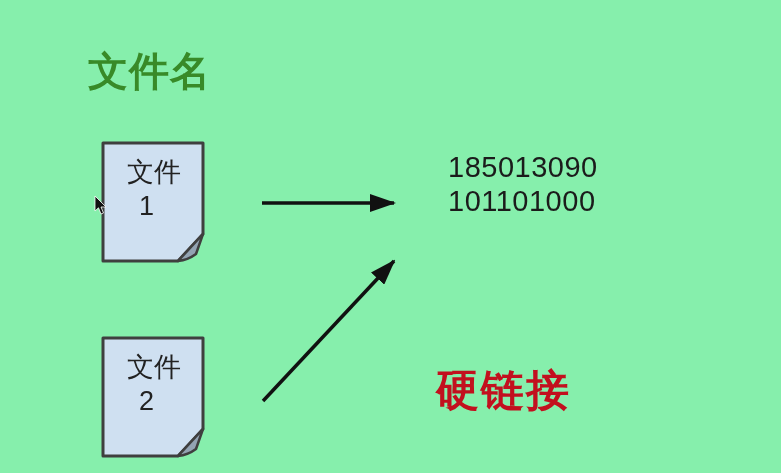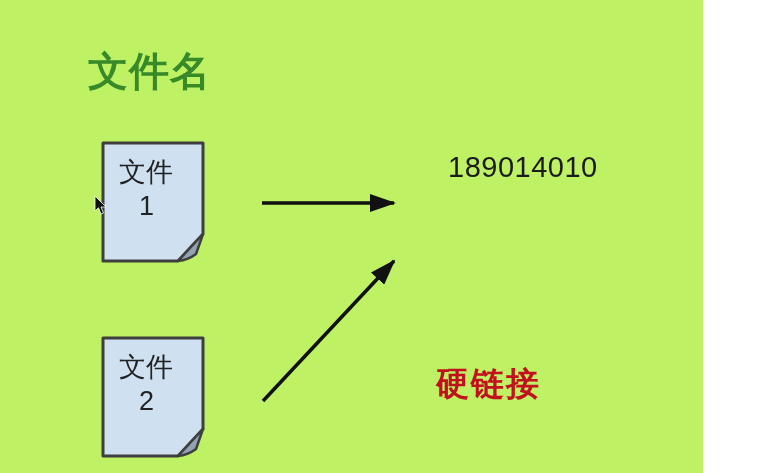--- a/index.html
+++ b/index.html
@@ -3,23 +3,23 @@
 <meta charset="utf-8">
 <style>
   html, body {
     margin: 0;
     padding: 0;
     background: #ffffff;
     font-family: "Liberation Sans", "DejaVu Sans", sans-serif;
   }
   .canvas {
     position: relative;
-    width: 703px;
+    width: 781px;
     height: 473px;
-    background: #bef264;
+    background: #86efac;
     overflow: hidden;
   }
   .hdr {
     position: absolute;
     color: #388A28;
     font-weight: bold;
     white-space: nowrap;
   }
   .hdr-filename {
     left: 88px;
@@ -35,21 +35,21 @@
   .file-icon {
     position: absolute;
     width: 104px;
     height: 122px;
   }
   .file-icon-1 { left: 101px; top: 141px; }
   .file-icon-2 { left: 101px; top: 336px; }
   .file-icon svg { display: block; }
   .file-label {
     position: absolute;
-    left: 18px;
+    left: 26px;
     top: 14px;
     font-size: 27px;
     line-height: 34px;
     color: #222222;
     white-space: pre-line;
     text-align: center;
   }
   .file-number {
     position: absolute;
     left: 38px;
@@ -69,21 +69,21 @@
     top: 150px;
     font-size: 29px;
     line-height: 34px;
     color: #1b1b1b;
     letter-spacing: 0.5px;
   }
   .caption-hardlink {
     position: absolute;
     left: 436px;
     top: 362px;
-    font-size: 33px;
+    font-size: 43px;
     font-weight: bold;
     color: #C2101E;
     letter-spacing: 2px;
   }
   .cursor {
     position: absolute;
     left: 94px;
     top: 196px;
   }
 </style>
@@ -117,21 +117,22 @@
     <defs>
       <marker id="ah" markerUnits="userSpaceOnUse" markerWidth="26" markerHeight="18" refX="24" refY="9" orient="auto">
         <path d="M0,0 L26,9 L0,18 Z" fill="#111111"></path>
       </marker>
     </defs>
     <line x1="262" y1="203" x2="394" y2="203" stroke="#111111" stroke-width="3.5" marker-end="url(#ah)"></line>
     <line x1="263" y1="401" x2="394" y2="261" stroke="#111111" stroke-width="3.5" marker-end="url(#ah)"></line>
   </svg>
 
   <div class="inode-block">
-    <div>189014010</div>
+    <div>185013090</div>
+    <div>101101000</div>
   </div>
 
   <div class="caption-hardlink">硬链接</div>
 
   <svg class="cursor" width="14" height="20" viewBox="0 0 14 20">
     <path d="M1,0 L1,15 L4.5,11.8 L7,18 L9.5,17 L7,11 L12,11 Z" fill="#111111" stroke="#ffffff" stroke-width="0.8"></path>
   </svg>
 
 </div>
 

